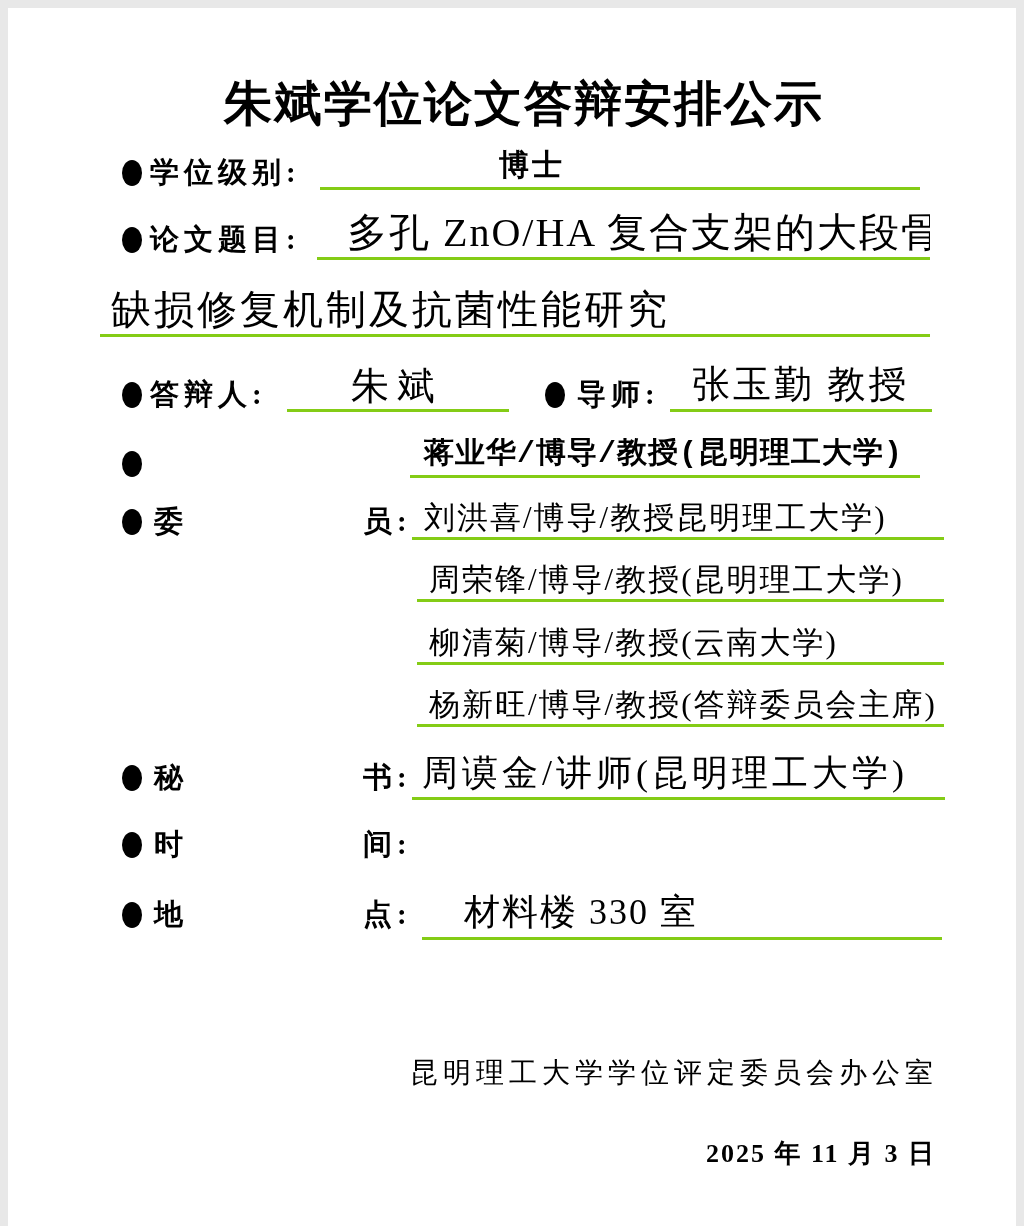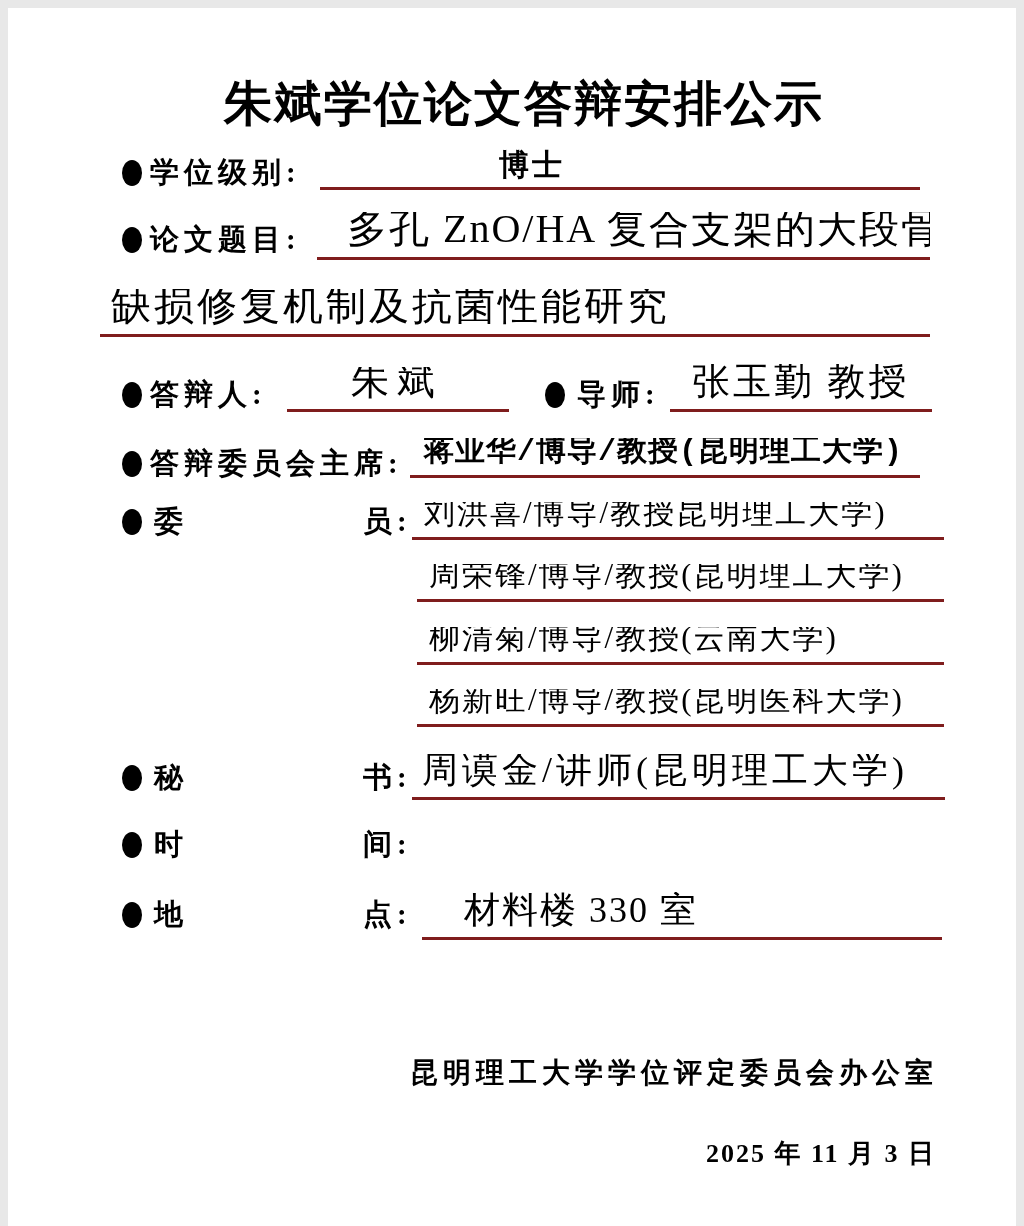--- a/index.html
+++ b/index.html
@@ -36,23 +36,23 @@
   .lbl {
     position: absolute;
     font-weight: bold;
     font-size: 29px;
     letter-spacing: 5px;
     white-space: pre;
     line-height: 1.2;
   }
   .fill {
     position: absolute;
-    border-bottom: 3px solid #7f1d1d;
+    border-bottom: 3px solid #84cc16;
     display: flex;
-    align-items: flex-end;
+    align-items: center;
     overflow: hidden;
   }
   .val {
     white-space: pre;
     line-height: 1.05;
     padding-bottom: 3px;
   }
   .v-deg   { font-size: 30px; font-weight: bold; padding-left: 175px; letter-spacing: 3px; }
   .v-th    { font-size: 40px; padding-left: 26px; letter-spacing: 2px; }
   .v-th2   { font-size: 40px; padding-left: 7px;  letter-spacing: 3px; }
@@ -60,21 +60,21 @@
   .v-sup   { font-size: 38px; padding-left: 18px; letter-spacing: 3px; }
   .v-chair { font-size: 30px; font-weight: bold; padding-left: 10px; letter-spacing: 1px; }
   .v-mem   { font-size: 31px; font-weight: normal; padding-left: 8px; letter-spacing: 2px; }
   .v-sec   { font-size: 36px; padding-left: 6px; letter-spacing: 4px; }
   .v-time  { font-size: 40px; padding-left: 42px; letter-spacing: 1px; }
   .v-loc   { font-size: 36px; padding-left: 38px; letter-spacing: 2px; }
   .foot-office {
     position: absolute;
     top: 1042px;
     right: 90px;
-    font-weight: bold;
+    font-weight: normal;
     font-size: 28px;
     letter-spacing: 5px;
     white-space: pre;
   }
   .foot-date {
     position: absolute;
     top: 1124px;
     right: 92px;
     font-weight: bold;
     font-size: 26px;
@@ -110,39 +110,38 @@
   <div class="fill" style="left:275px; top:355px; width:222px; height:45px;">
     <span class="val v-def">朱斌</span>
   </div>
   <span class="b" style="left:533px; top:370px;"></span>
   <span class="lbl" style="left:565px; top:365px;">导师:</span>
   <div class="fill" style="left:658px; top:352px; width:262px; height:48px;">
     <span class="val v-sup">张玉勤 教授</span>
   </div>
 
   <span class="b" style="left:110px; top:439px;"></span>
-  <span class="lbl" style="left:138px; top:434px;">答辩委员会主席:</span>
   <div class="fill" style="left:398px; top:426px; width:510px; height:40px;font-family:Liberation Mono, monospace;">
     <span class="val v-chair">蒋业华/博导/教授(昆明理工大学)</span>
   </div>
 
   <span class="b" style="left:110px; top:497px;"></span>
   <span class="lbl" style="left:142px; top:492px;">委</span>
   <span class="lbl" style="left:351px; top:492px;">员:</span>
   <div class="fill" style="left:400px; top:490px; width:532px; height:38px;">
     <span class="val v-mem">刘洪喜/博导/教授昆明理工大学)</span>
   </div>
   <div class="fill" style="left:405px; top:552px; width:527px; height:38px;">
     <span class="val v-mem">周荣锋/博导/教授(昆明理工大学)</span>
   </div>
   <div class="fill" style="left:405px; top:615px; width:527px; height:38px;">
     <span class="val v-mem">柳清菊/博导/教授(云南大学)</span>
   </div>
   <div class="fill" style="left:405px; top:677px; width:527px; height:38px;">
-    <span class="val v-mem">杨新旺/博导/教授(昆明医科大学)</span>
+    <span class="val v-mem">杨新旺/博导/教授(答辩委员会主席)</span>
   </div>
 
   <span class="b" style="left:110px; top:753px;"></span>
   <span class="lbl" style="left:142px; top:748px;">秘</span>
   <span class="lbl" style="left:351px; top:748px;">书:</span>
   <div class="fill" style="left:400px; top:742px; width:533px; height:46px;">
     <span class="val v-sec">周谟金/讲师(昆明理工大学)</span>
   </div>
 
   <span class="b" style="left:110px; top:820px;"></span>

